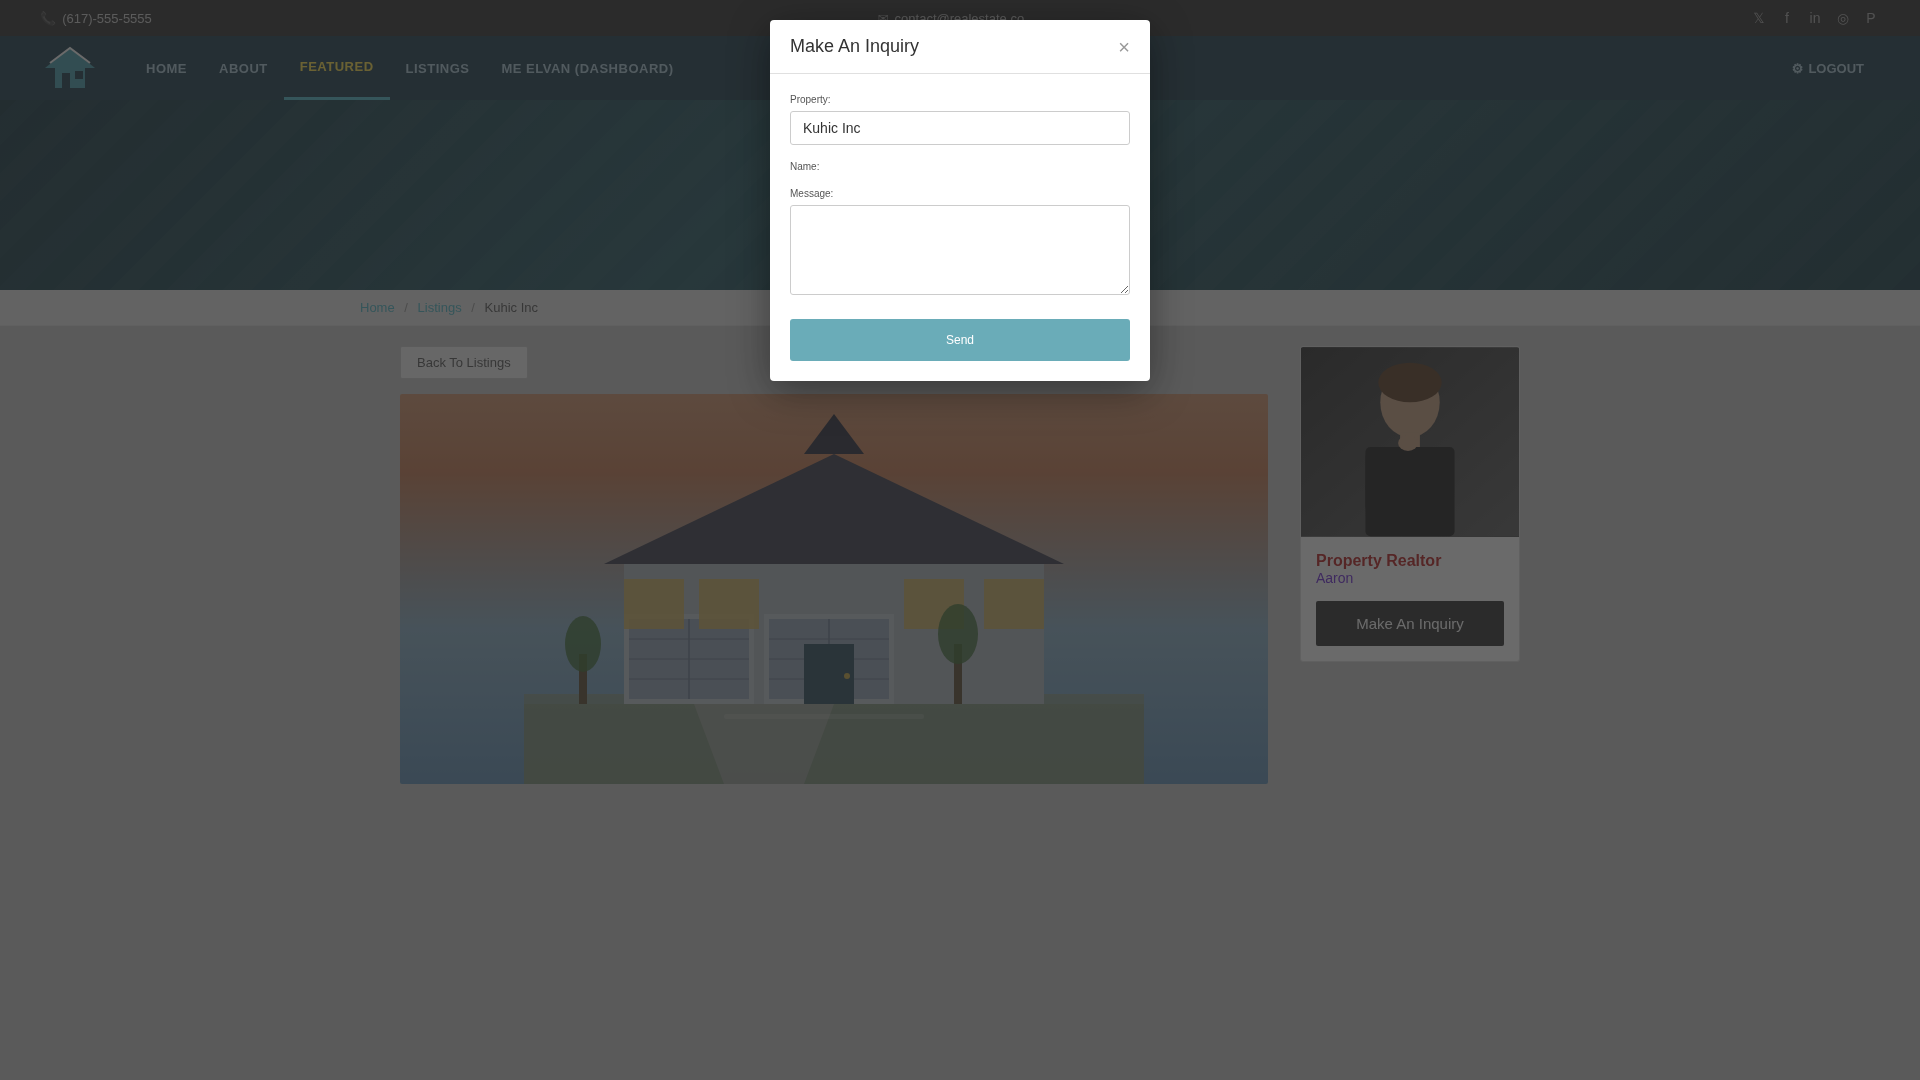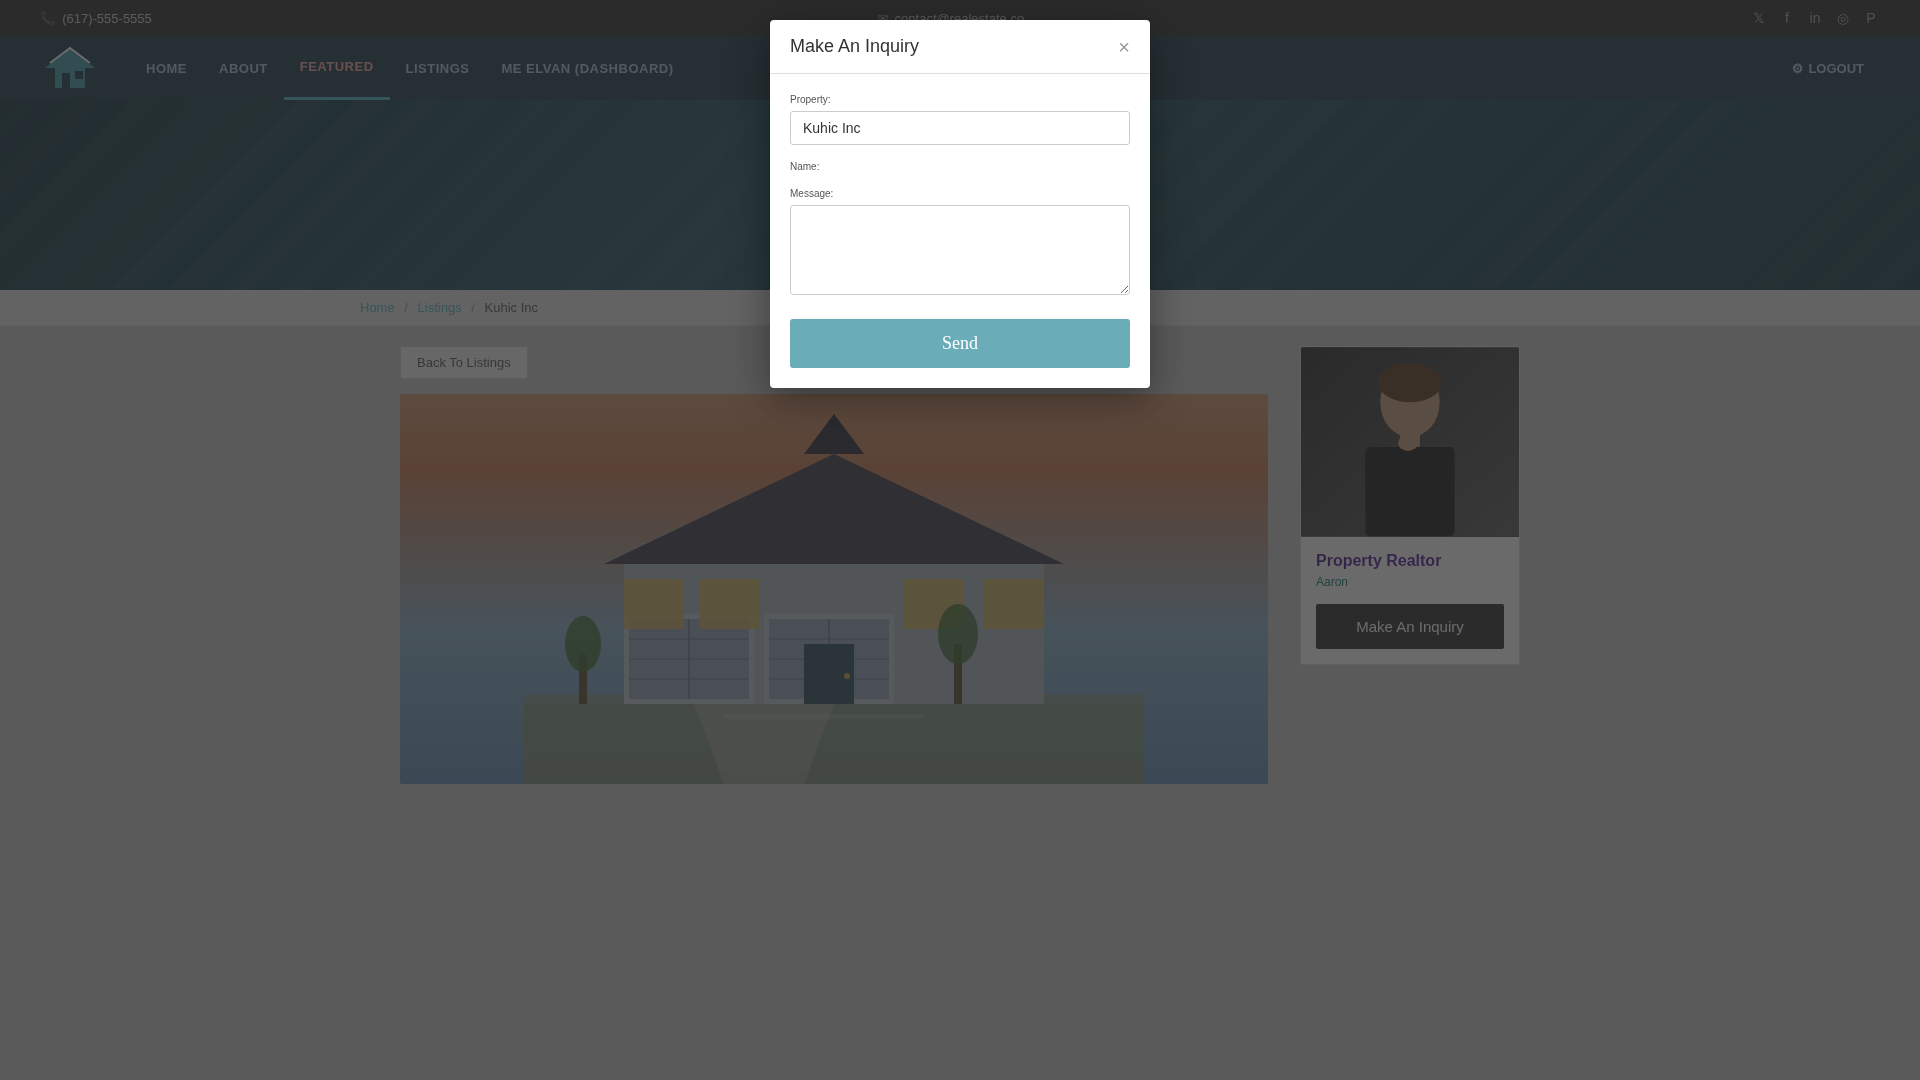--- a/index.html
+++ b/index.html
@@ -44,21 +44,21 @@
       text-decoration: none;
       padding: 0 16px;
       font-size: 13px;
       font-weight: bold;
       letter-spacing: 0.5px;
       height: 64px;
       display: flex;
       align-items: center;
       cursor: pointer;
     }
-    .nav-link.active { color: #fca5a5; border-bottom: 3px solid #4db8c8; }
+    .nav-link.active { color: #fde047; border-bottom: 3px solid #4db8c8; }
     .nav-link-logout {
       color: #aac8d8;
       font-size: 13px;
       font-weight: bold;
       display: flex;
       align-items: center;
       gap: 5px;
       cursor: pointer;
       padding: 0 16px;
     }
@@ -156,24 +156,23 @@
       height: 190px;
       background: linear-gradient(135deg, #3a3a3a 0%, #6a6a6a 50%, #4a4a4a 100%);
       position: relative;
       overflow: hidden;
     }
     
     .realtor-info { padding: 15px; }
     .realtor-title {
       font-size: 16px;
       font-weight: bold;
-      color: #4c1d95;
-      margin-bottom: 5px;
-    }
-    .realtor-name { font-size: 12px; color: #0f766e; margin-bottom: 15px; }
+      color: #b91c1c;
+    }
+    .realtor-name { font-size: 14px; color: #6d28d9; margin-bottom: 15px; }
     .inquiry-btn {
       width: 100%;
       background: #2d2d2d;
       color: #fff;
       border: none;
       padding: 14px;
       font-size: 15px;
       cursor: pointer;
       border-radius: 2px;
       font-weight: normal;
@@ -226,25 +225,24 @@
       color: #333;
       outline: none;
     }
     .form-textarea { height: 90px; resize: vertical; }
     .send-btn {
       width: 100%;
       background: #6aacb8;
       color: #fff;
       border: none;
       padding: 14px;
-      font-size: 18px;
+      font-size: 12px;
       cursor: pointer;
       border-radius: 3px;
       margin-top: 4px;
-      font-family: Liberation Serif, serif;
     }
 
     
     .social-icon {
       width: 18px;
       height: 18px;
       display: inline-flex;
       align-items: center;
       justify-content: center;
       color: #aaa;

